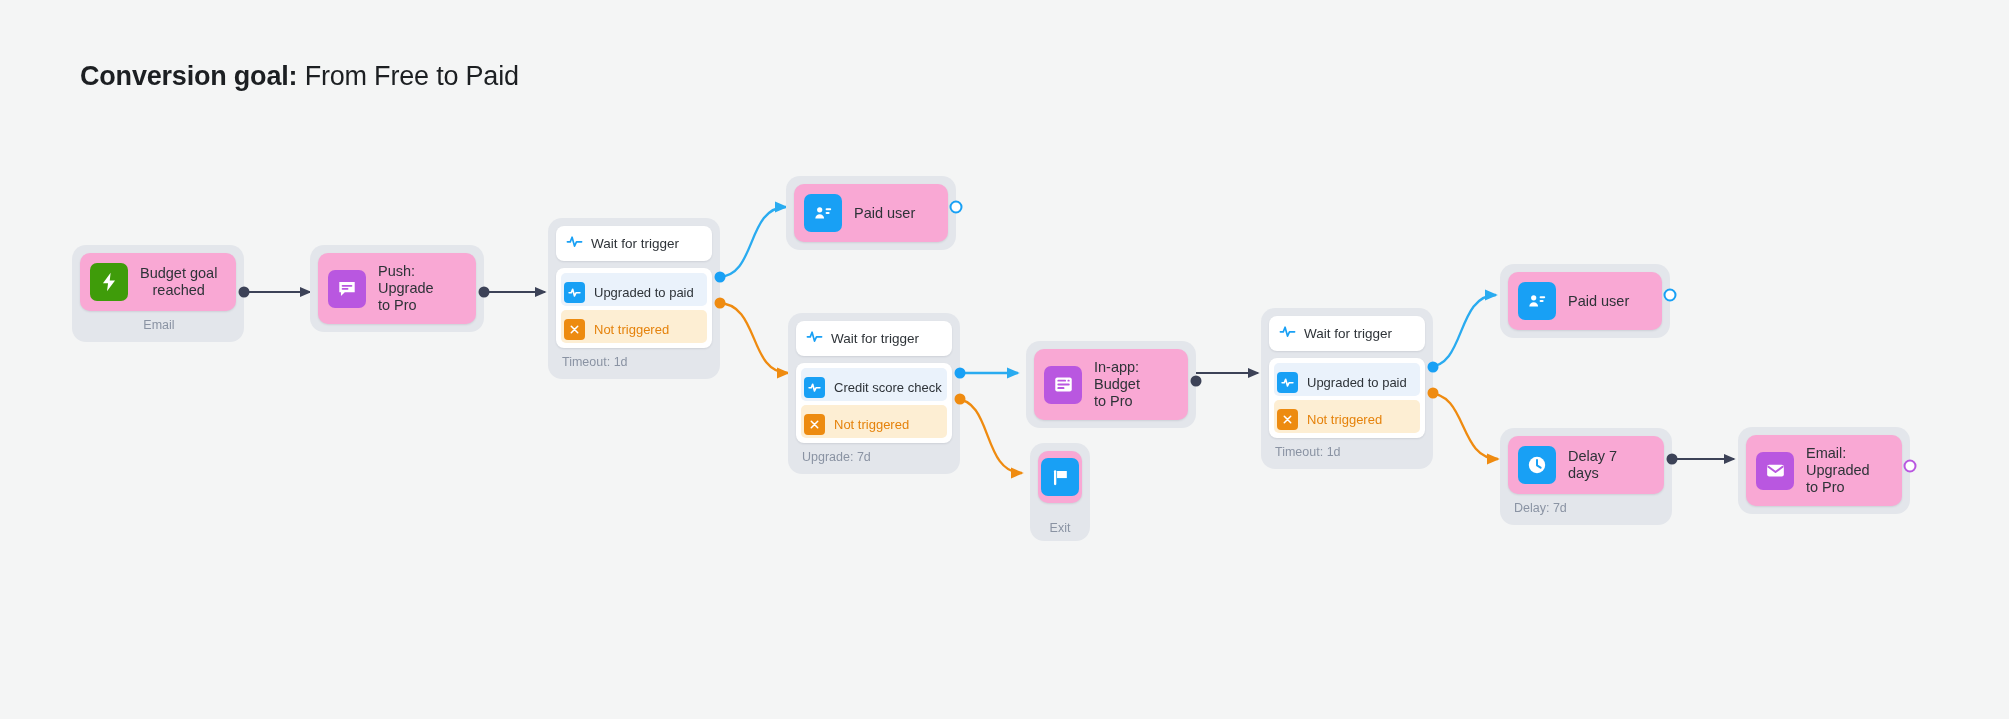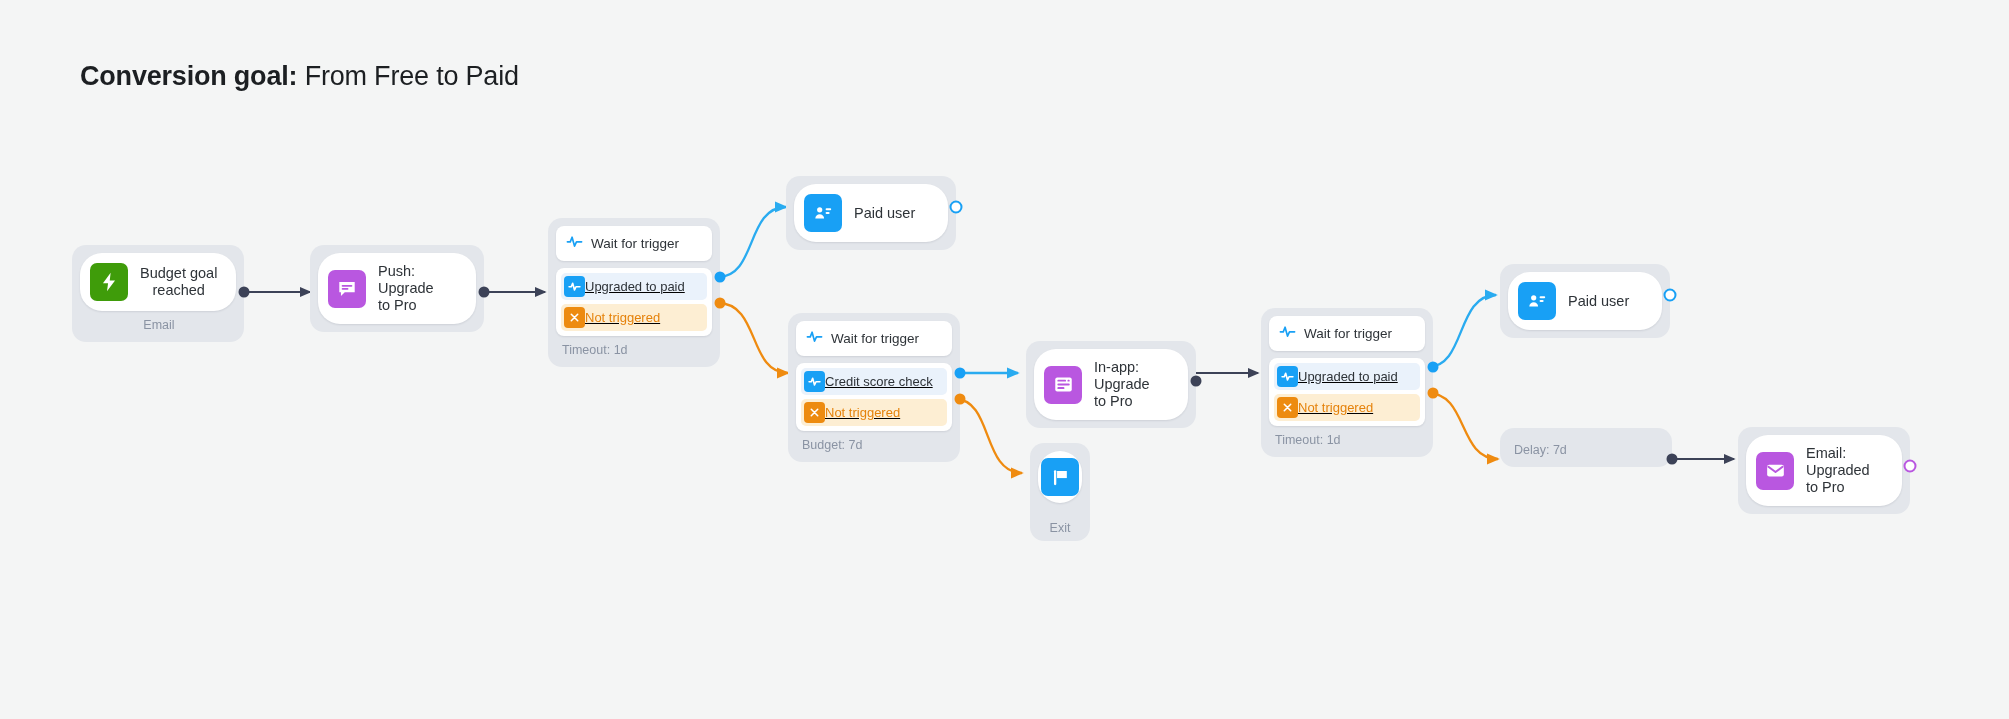--- a/index.html
+++ b/index.html
@@ -48,22 +48,22 @@
   
   .node {
     position: absolute;
     box-sizing: border-box;
     background: #e3e6eb;
     border-radius: 14px;
     padding: 8px;
   }
 
   .card {
-    background: #ffffff;
-    border-radius: 22px;
+    background: #f9a8d4;
+    border-radius: 10px;
     box-shadow: 0 1px 2px rgba(20,30,50,0.10);
     display: flex;
     align-items: center;
     box-sizing: border-box;
   }
 
   
   .node-simple .card {
     padding: 10px 14px 10px 10px;
     gap: 12px;
@@ -119,24 +119,24 @@
   }
   .trigger-body {
     background: #ffffff;
     border-radius: 8px;
     box-shadow: 0 1px 2px rgba(20,30,50,0.10);
     padding: 5px;
   }
   .branch {
     display: flex;
     align-items: center;
+    gap: 9px;
     border-radius: 5px;
-    padding: 3px 8px 3px 3px;
+    padding: 9px 8px 3px 3px;
     margin-bottom: 4px;
-    text-decoration: underline;
   }
   .branch:last-child { margin-bottom: 0; }
   .branch-blue   { background: #eaf2fb; }
   .branch-orange { background: #fdeed3; }
   .branch-chip {
     width: 21px; height: 21px;
     border-radius: 4px;
     flex: 0 0 21px;
     display: flex;
     align-items: center;
@@ -323,37 +323,37 @@
       </div>
       <div class="branch branch-orange">
         <span class="branch-chip chip-orange">
           <svg width="11" height="11" viewBox="0 0 24 24" fill="none" stroke="#ffffff" stroke-width="3.4" stroke-linecap="round">
             <path d="M5 5 L19 19 M19 5 L5 19"></path>
           </svg>
         </span>
         <span class="branch-label lbl-orange">Not triggered</span>
       </div>
     </div>
-    <div class="node-foot">Budget: 7d</div>
+    <div class="node-foot">Upgrade: 7d</div>
     <span class="port port-blue" style="left:172px; top:60px;"></span>
     <span class="port port-orange" style="left:172px; top:86px;"></span>
   </div>
 
   <div class="node node-simple" style="left:1026px; top:341px; width:170px;">
     <div class="card">
       <span class="icon-tile ic-purple">
         <svg width="23" height="23" viewBox="0 0 24 24" fill="#ffffff">
           <rect x="3.4" y="4.6" width="17.2" height="14.8" rx="2.1"></rect>
           <rect x="5.6" y="7.1" width="9.1" height="1.8" rx="0.9" fill="#b957e0"></rect>
           <rect x="16.1" y="7.1" width="2.4" height="1.8" rx="0.9" fill="#b957e0"></rect>
           <rect x="5.6" y="11" width="12.9" height="2.1" rx="1" fill="#b957e0"></rect>
           <rect x="5.6" y="14.7" width="7.4" height="2.1" rx="1" fill="#b957e0"></rect>
         </svg>
       </span>
-      <span class="node-label">In-app: Upgrade
+      <span class="node-label">In-app: Budget
 to Pro</span>
     </div>
     <span class="port port-dark" style="left:170px; top:40px;"></span>
   </div>
 
   <div class="node node-exit" style="left:1030px; top:443px; width:60px;">
     <div class="card">
       <span class="icon-tile ic-blue">
         <svg width="23" height="23" viewBox="0 0 24 24" fill="#ffffff">
           <rect x="5.2" y="4.4" width="2.4" height="15.6" rx="1.2"></rect>
@@ -405,20 +405,29 @@
           <rect x="14.6" y="7.3" width="5.6" height="1.9" rx="0.95"></rect>
           <rect x="14.6" y="11.1" width="4" height="1.9" rx="0.95"></rect>
         </svg>
       </span>
       <span class="node-label">Paid user</span>
     </div>
     <span class="port port-hollow-blue" style="left:170px; top:31px;"></span>
   </div>
 
   <div class="node node-simple" style="left:1500px; top:428px; width:172px;">
+    <div class="card">
+      <span class="icon-tile ic-blue">
+        <svg width="24" height="24" viewBox="0 0 24 24">
+          <circle cx="12" cy="12" r="8.2" fill="#ffffff"></circle>
+          <path d="M12 6.9 V12.3 L15.6 14.6" fill="none" stroke="#18a0f5" stroke-width="2" stroke-linecap="round" stroke-linejoin="round"></path>
+        </svg>
+      </span>
+      <span class="node-label">Delay 7 days</span>
+    </div>
     <div class="node-foot">Delay: 7d</div>
     <span class="port port-dark" style="left:172px; top:31px;"></span>
   </div>
 
   <div class="node node-simple" style="left:1738px; top:427px; width:172px;">
     <div class="card">
       <span class="icon-tile ic-purple">
         <svg width="23" height="23" viewBox="0 0 24 24">
           <rect x="3.3" y="6.1" width="17.4" height="12.1" rx="2.1" fill="#ffffff"></rect>
           <path d="M4.6 8.1 L12 13.6 L19.4 8.1" fill="none" stroke="#b957e0" stroke-width="2.1" stroke-linecap="round" stroke-linejoin="round"></path>

